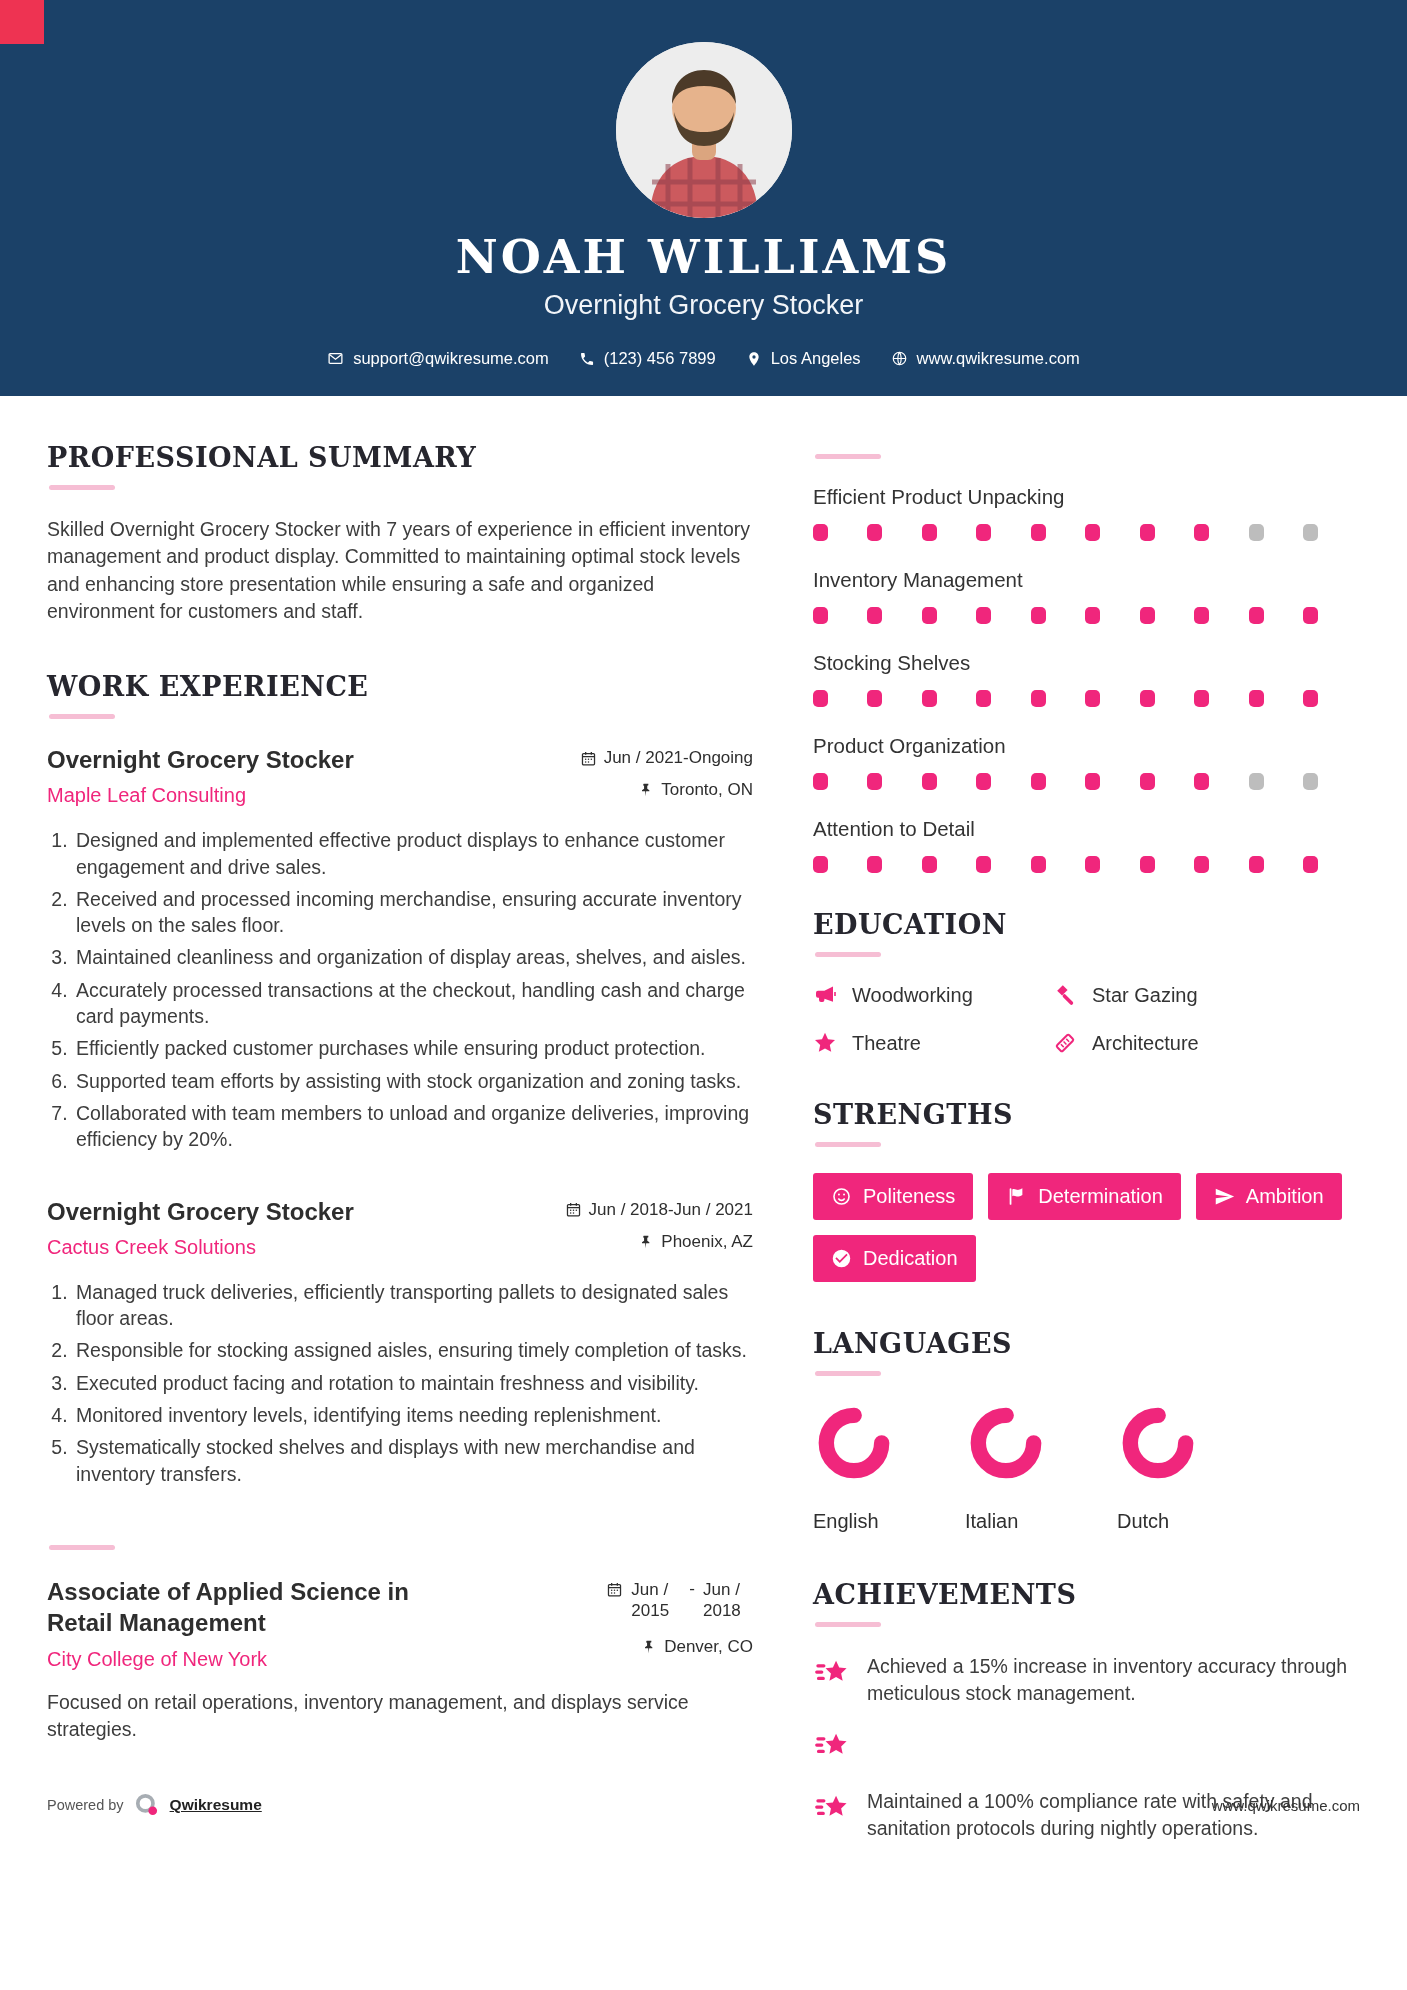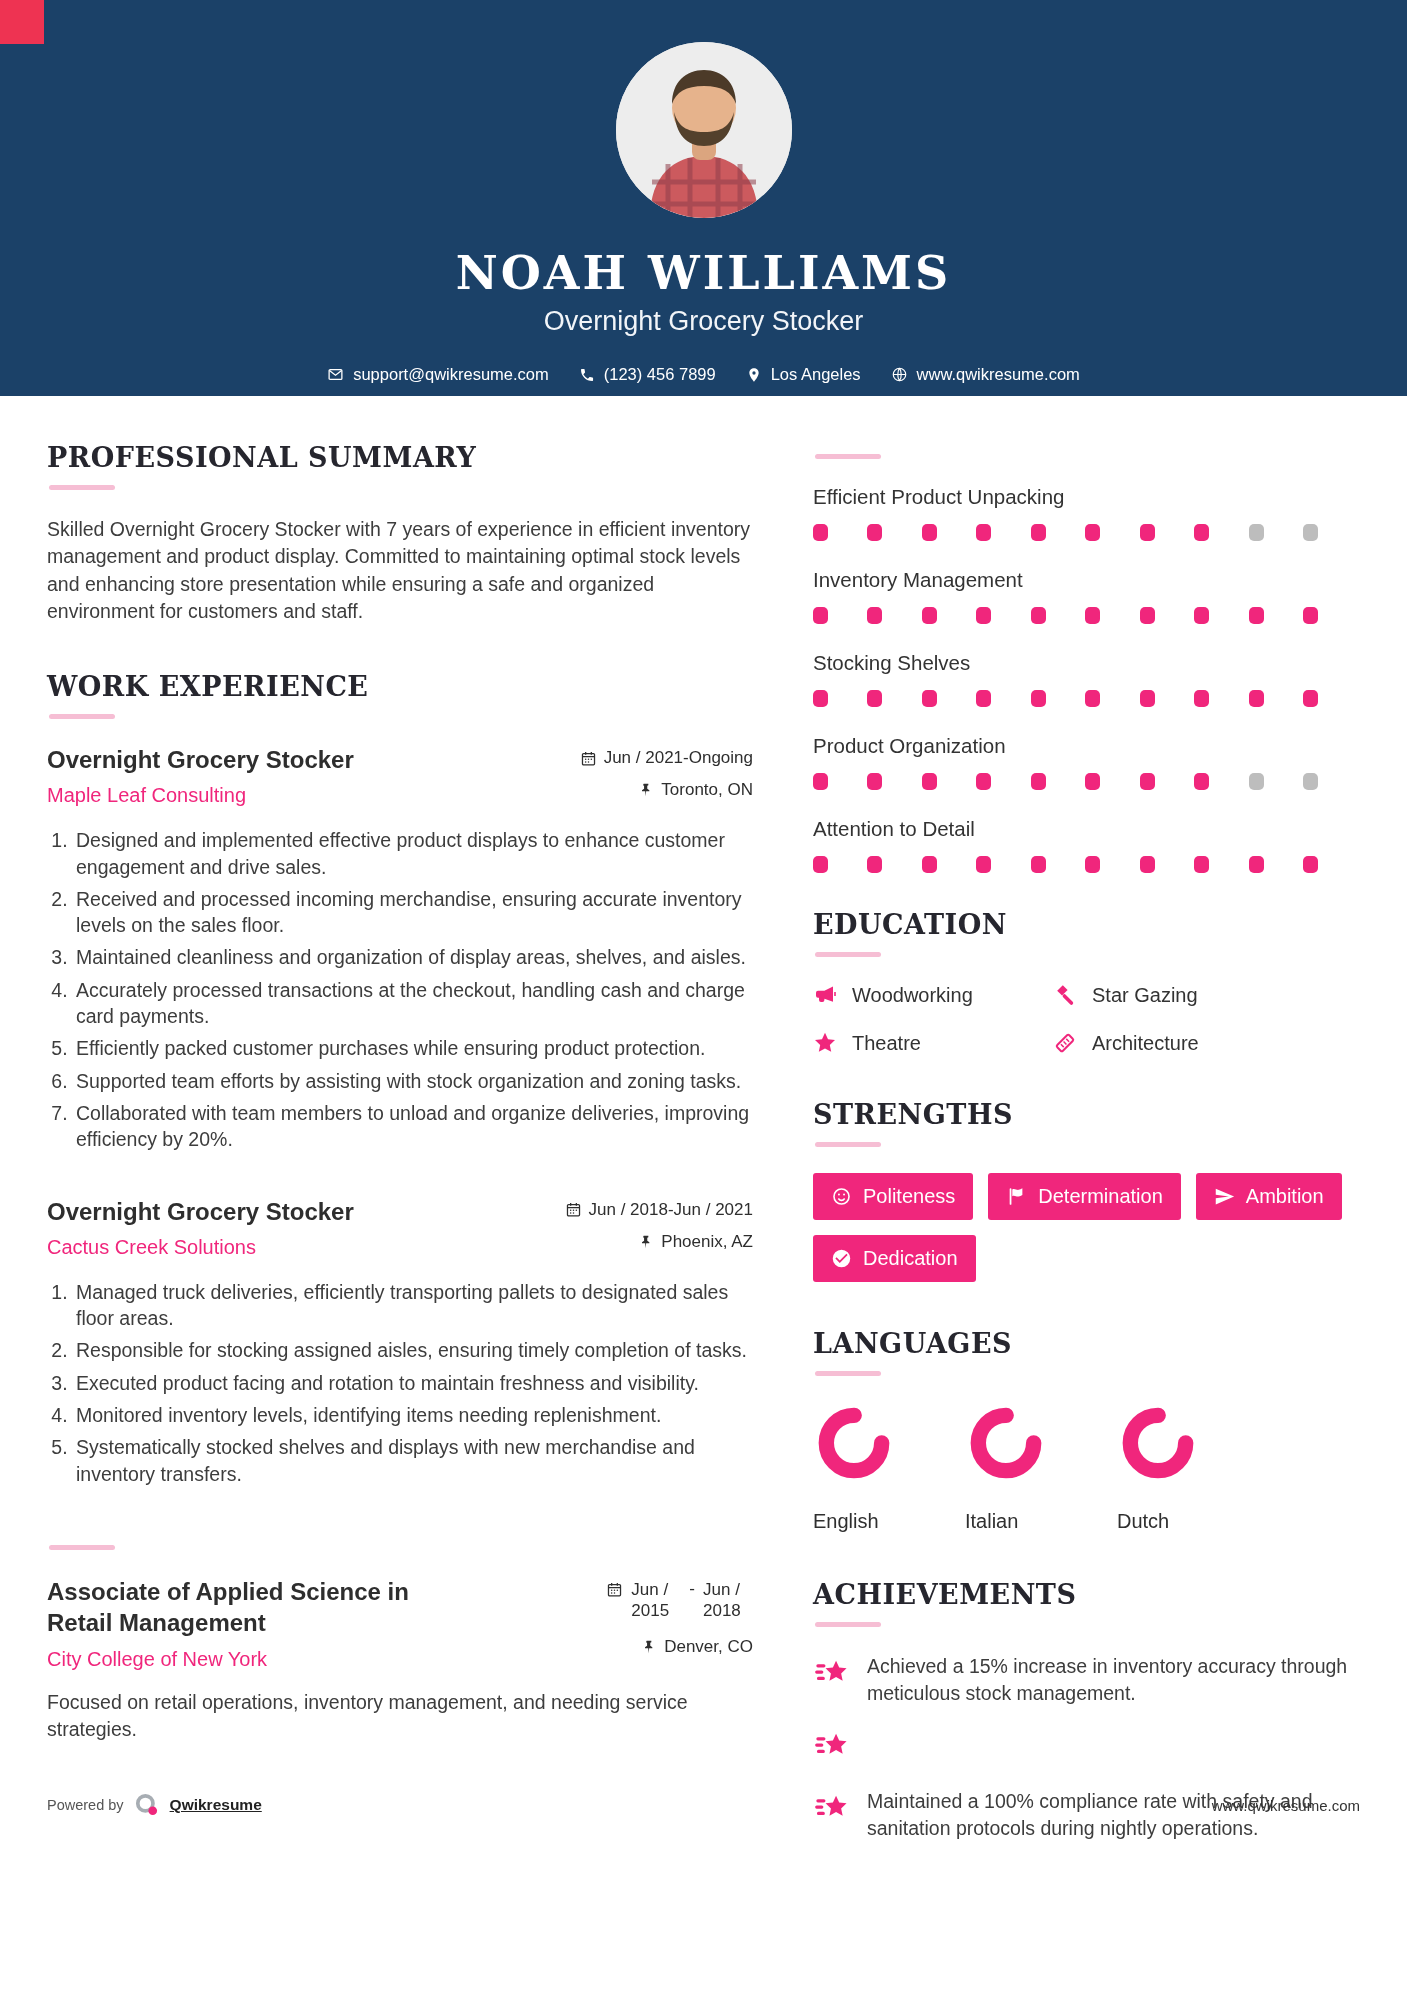--- a/index.html
+++ b/index.html
@@ -4,21 +4,21 @@
 <style>
   html,body{margin:0;padding:0;background:#fff;}
   body{width:1407px;font-family:"Liberation Sans",sans-serif;color:#3d3d3d;}
   .page{position:relative;width:1407px;height:1990px;background:#fff;overflow:hidden;}
   .corner{position:absolute;top:0;left:0;width:44px;height:44px;background:var(--corner,#ee3352);z-index:3;}
 
   
   header{background:var(--header-bg,#1b4168);height:396px;text-align:center;color:#fff;padding-top:42px;box-sizing:border-box;}
   .photo{width:176px;height:176px;border-radius:50%;margin:0 auto;overflow:hidden;background:#ededed;}
   .photo svg{display:block;}
-  h1.name{font-family:"DejaVu Serif",serif;font-weight:700;font-size:46px;letter-spacing:3px;margin:28px 0 6px;}
+  h1.name{font-family:"DejaVu Serif",serif;font-weight:700;font-size:46px;letter-spacing:3px;margin:12px 0 6px;}
   .head-title{font-size:27px;color:#f2f5f9;margin-bottom:28px;}
   .contact{display:flex;justify-content:center;align-items:center;gap:30px;font-size:16.5px;color:#fff;}
   .c-item{display:flex;align-items:center;gap:9px;}
   .c-item svg{display:block;}
 
   
   main{display:flex;padding:46px 47px 0;}
   .col-left{width:706px;flex:none;}
   .col-right{width:553px;flex:none;margin-left:60px;}
 
@@ -308,21 +308,21 @@
               <span class="dpart">Jun / 2018</span>
             </span>
             <span class="meta-row">
               <svg width="16" height="16">
                   <use href="#sym-pushpin" xlink:href="#sym-pushpin"></use>
                 </svg>
               <span>Denver, CO</span>
             </span>
           </div>
         </div>
-        <div class="edu-desc">Focused on retail operations, inventory management, and needing service strategies.</div>
+        <div class="edu-desc">Focused on retail operations, inventory management, and displays service strategies.</div>
       </section>
     </div>
 
     <div class="col-right">
 
       <section>
         <div class="rule"></div>
         <div>
   <div class="skill">
     <div class="skill-name">Efficient Product Unpacking</div>

